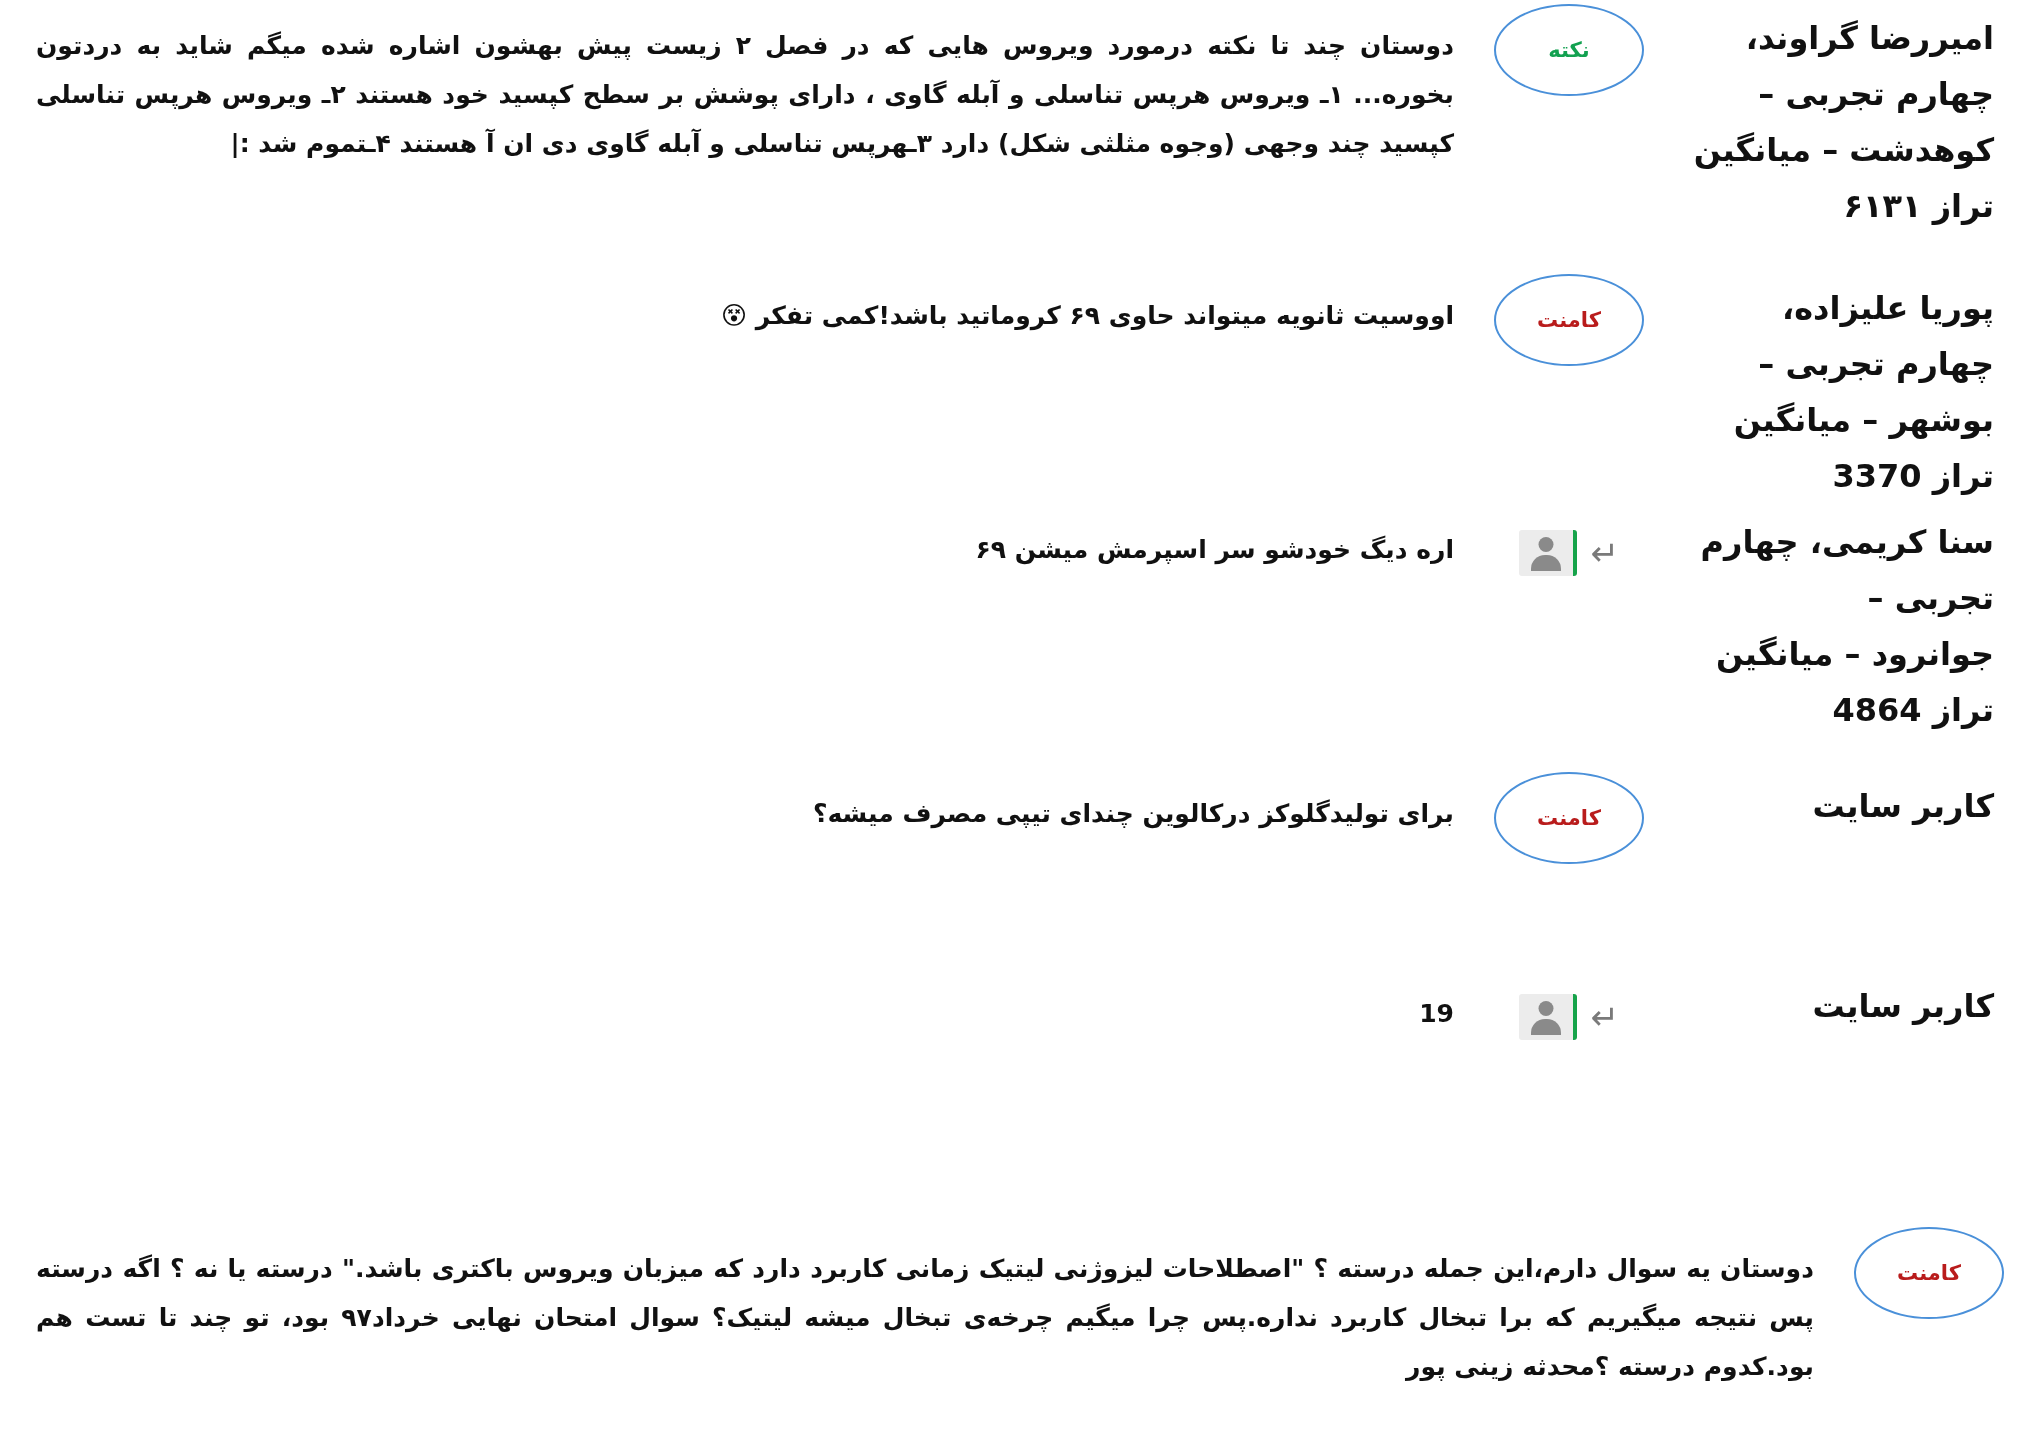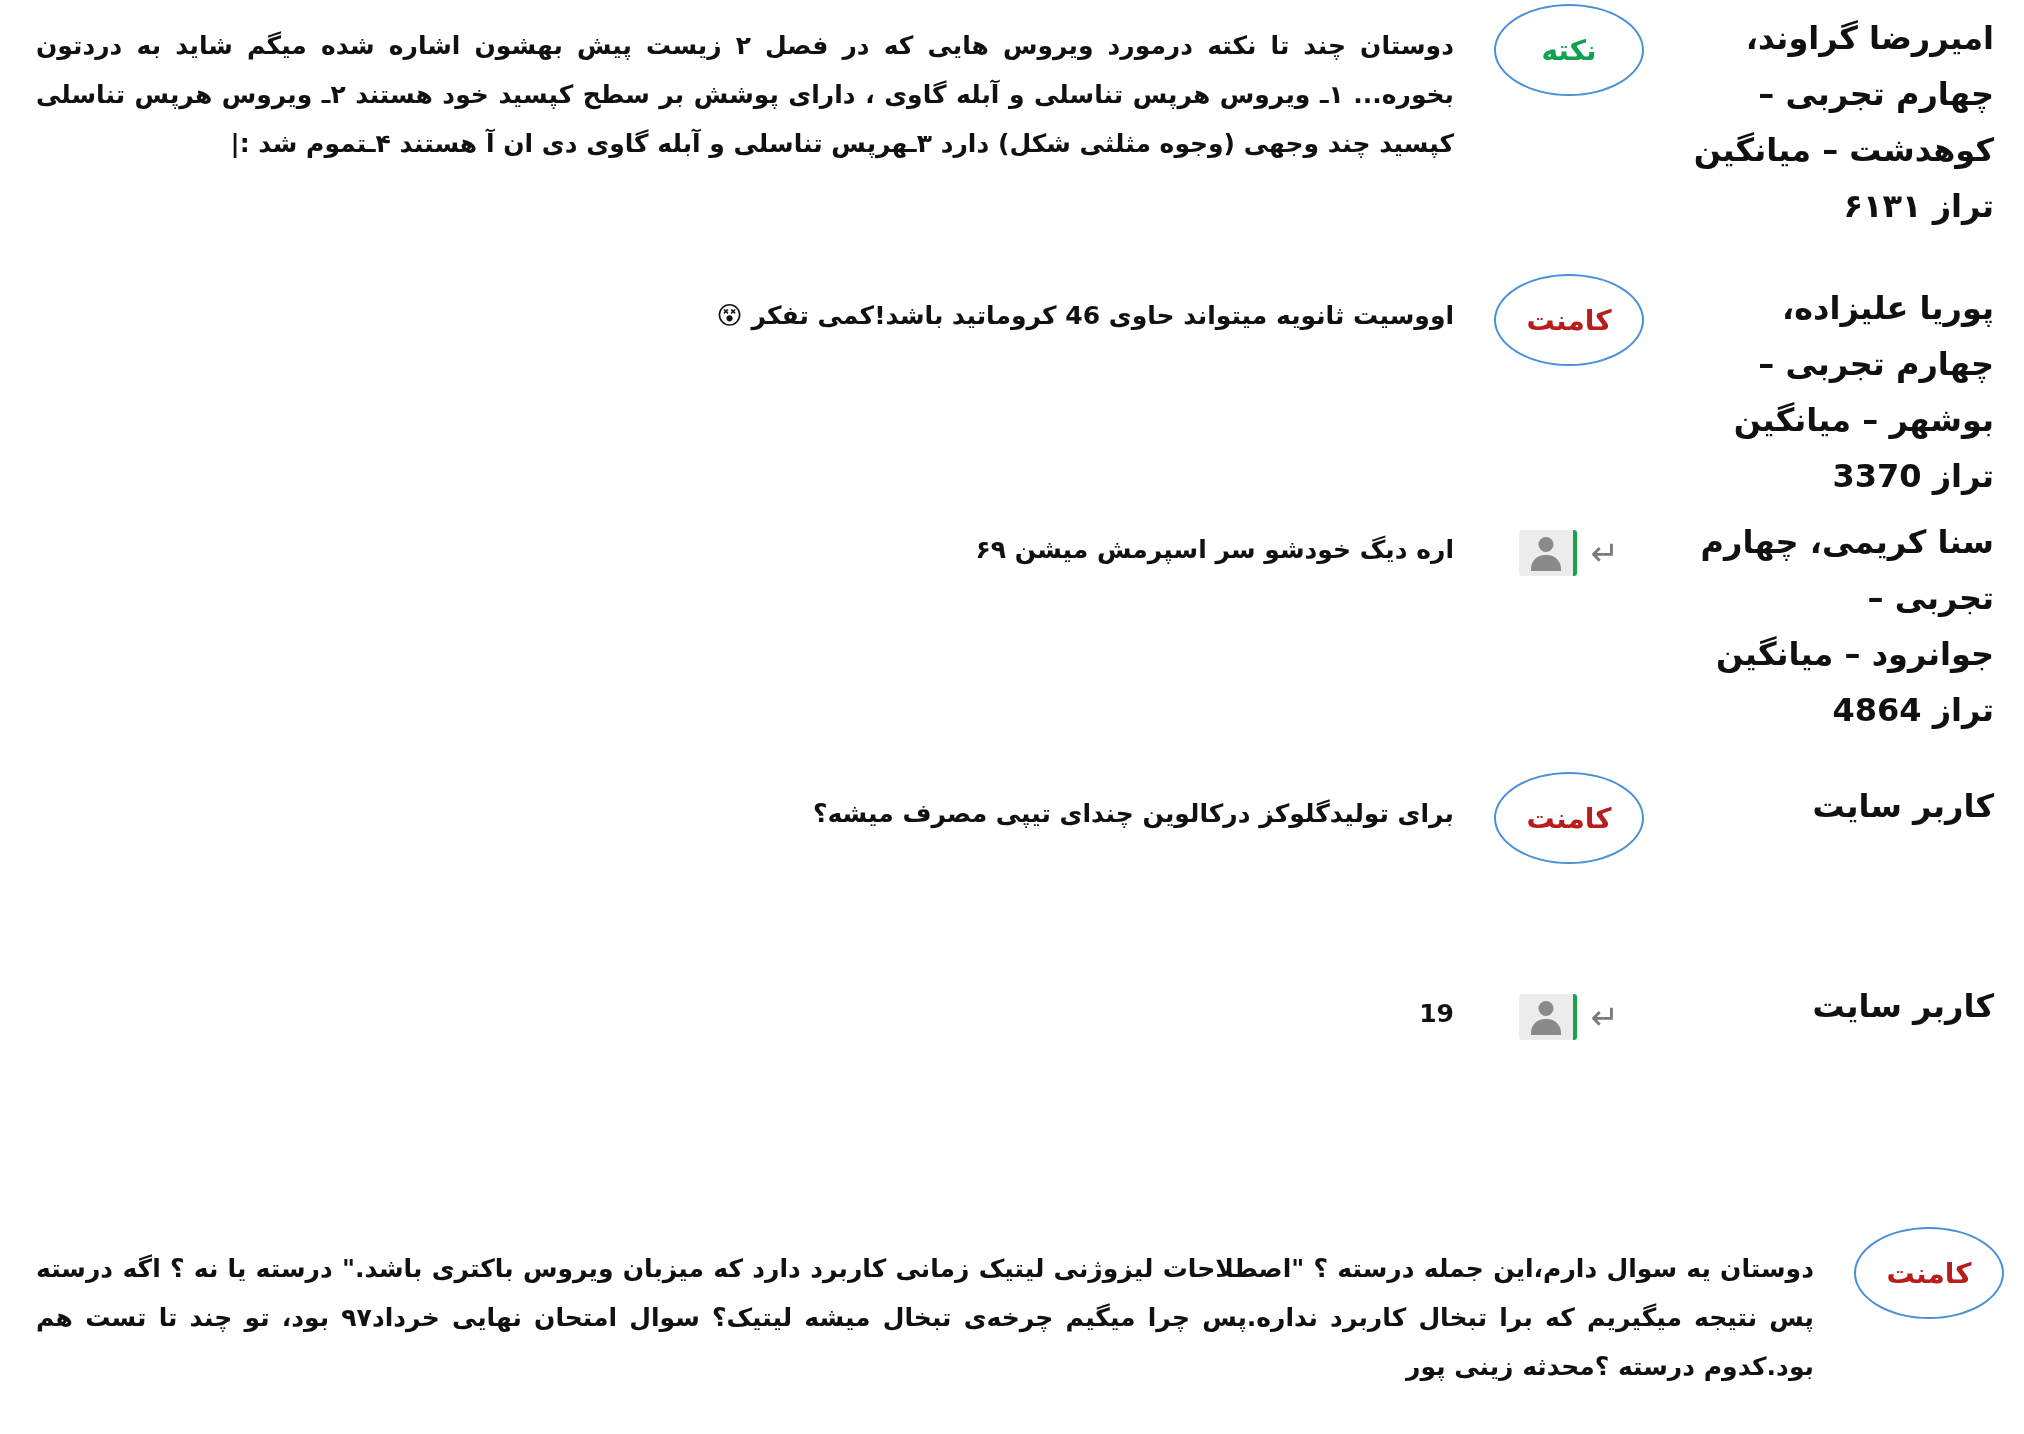--- a/index.html
+++ b/index.html
@@ -62,21 +62,21 @@
     width: 150px;
     height: 92px;
     border: 2px solid #4a90d9;
     border-radius: 50%;
     display: flex;
     align-items: center;
     justify-content: center;
     box-sizing: border-box;
   }
   .badge-text {
-    font-size: 28px;
+    font-size: 21px;
     font-weight: bold;
   }
   .badge.nokte .badge-text { color: #12a150; }
   .badge.comment .badge-text { color: #b91c1c; }
 
   
   .reply-mark {
     display: flex;
     flex-direction: row;
     align-items: center;
@@ -174,21 +174,21 @@
       <div class="author-col">
         <div class="author-name">پوریا علیزاده، چهارم تجربی –
 بوشهر – میانگین تراز 3370</div>
       </div>
       <div class="badge-col">
         <div class="badge comment">
           <span class="badge-text">کامنت</span>
         </div>
       </div>
       <div class="msg-col">
-        <div class="msg-text short">اووسیت ثانویه میتواند حاوی 46 کروماتید باشد!کمی تفکر 😵</div>
+        <div class="msg-text short">اووسیت ثانویه میتواند حاوی ۶۹ کروماتید باشد!کمی تفکر 😵</div>
       </div>
     </div>
 
     <div class="row row-2">
       <div class="author-col">
         <div class="author-name">سنا کریمی، چهارم تجربی –
 جوانرود – میانگین تراز 4864</div>
       </div>
       <div class="badge-col">
         <div class="reply-mark">

